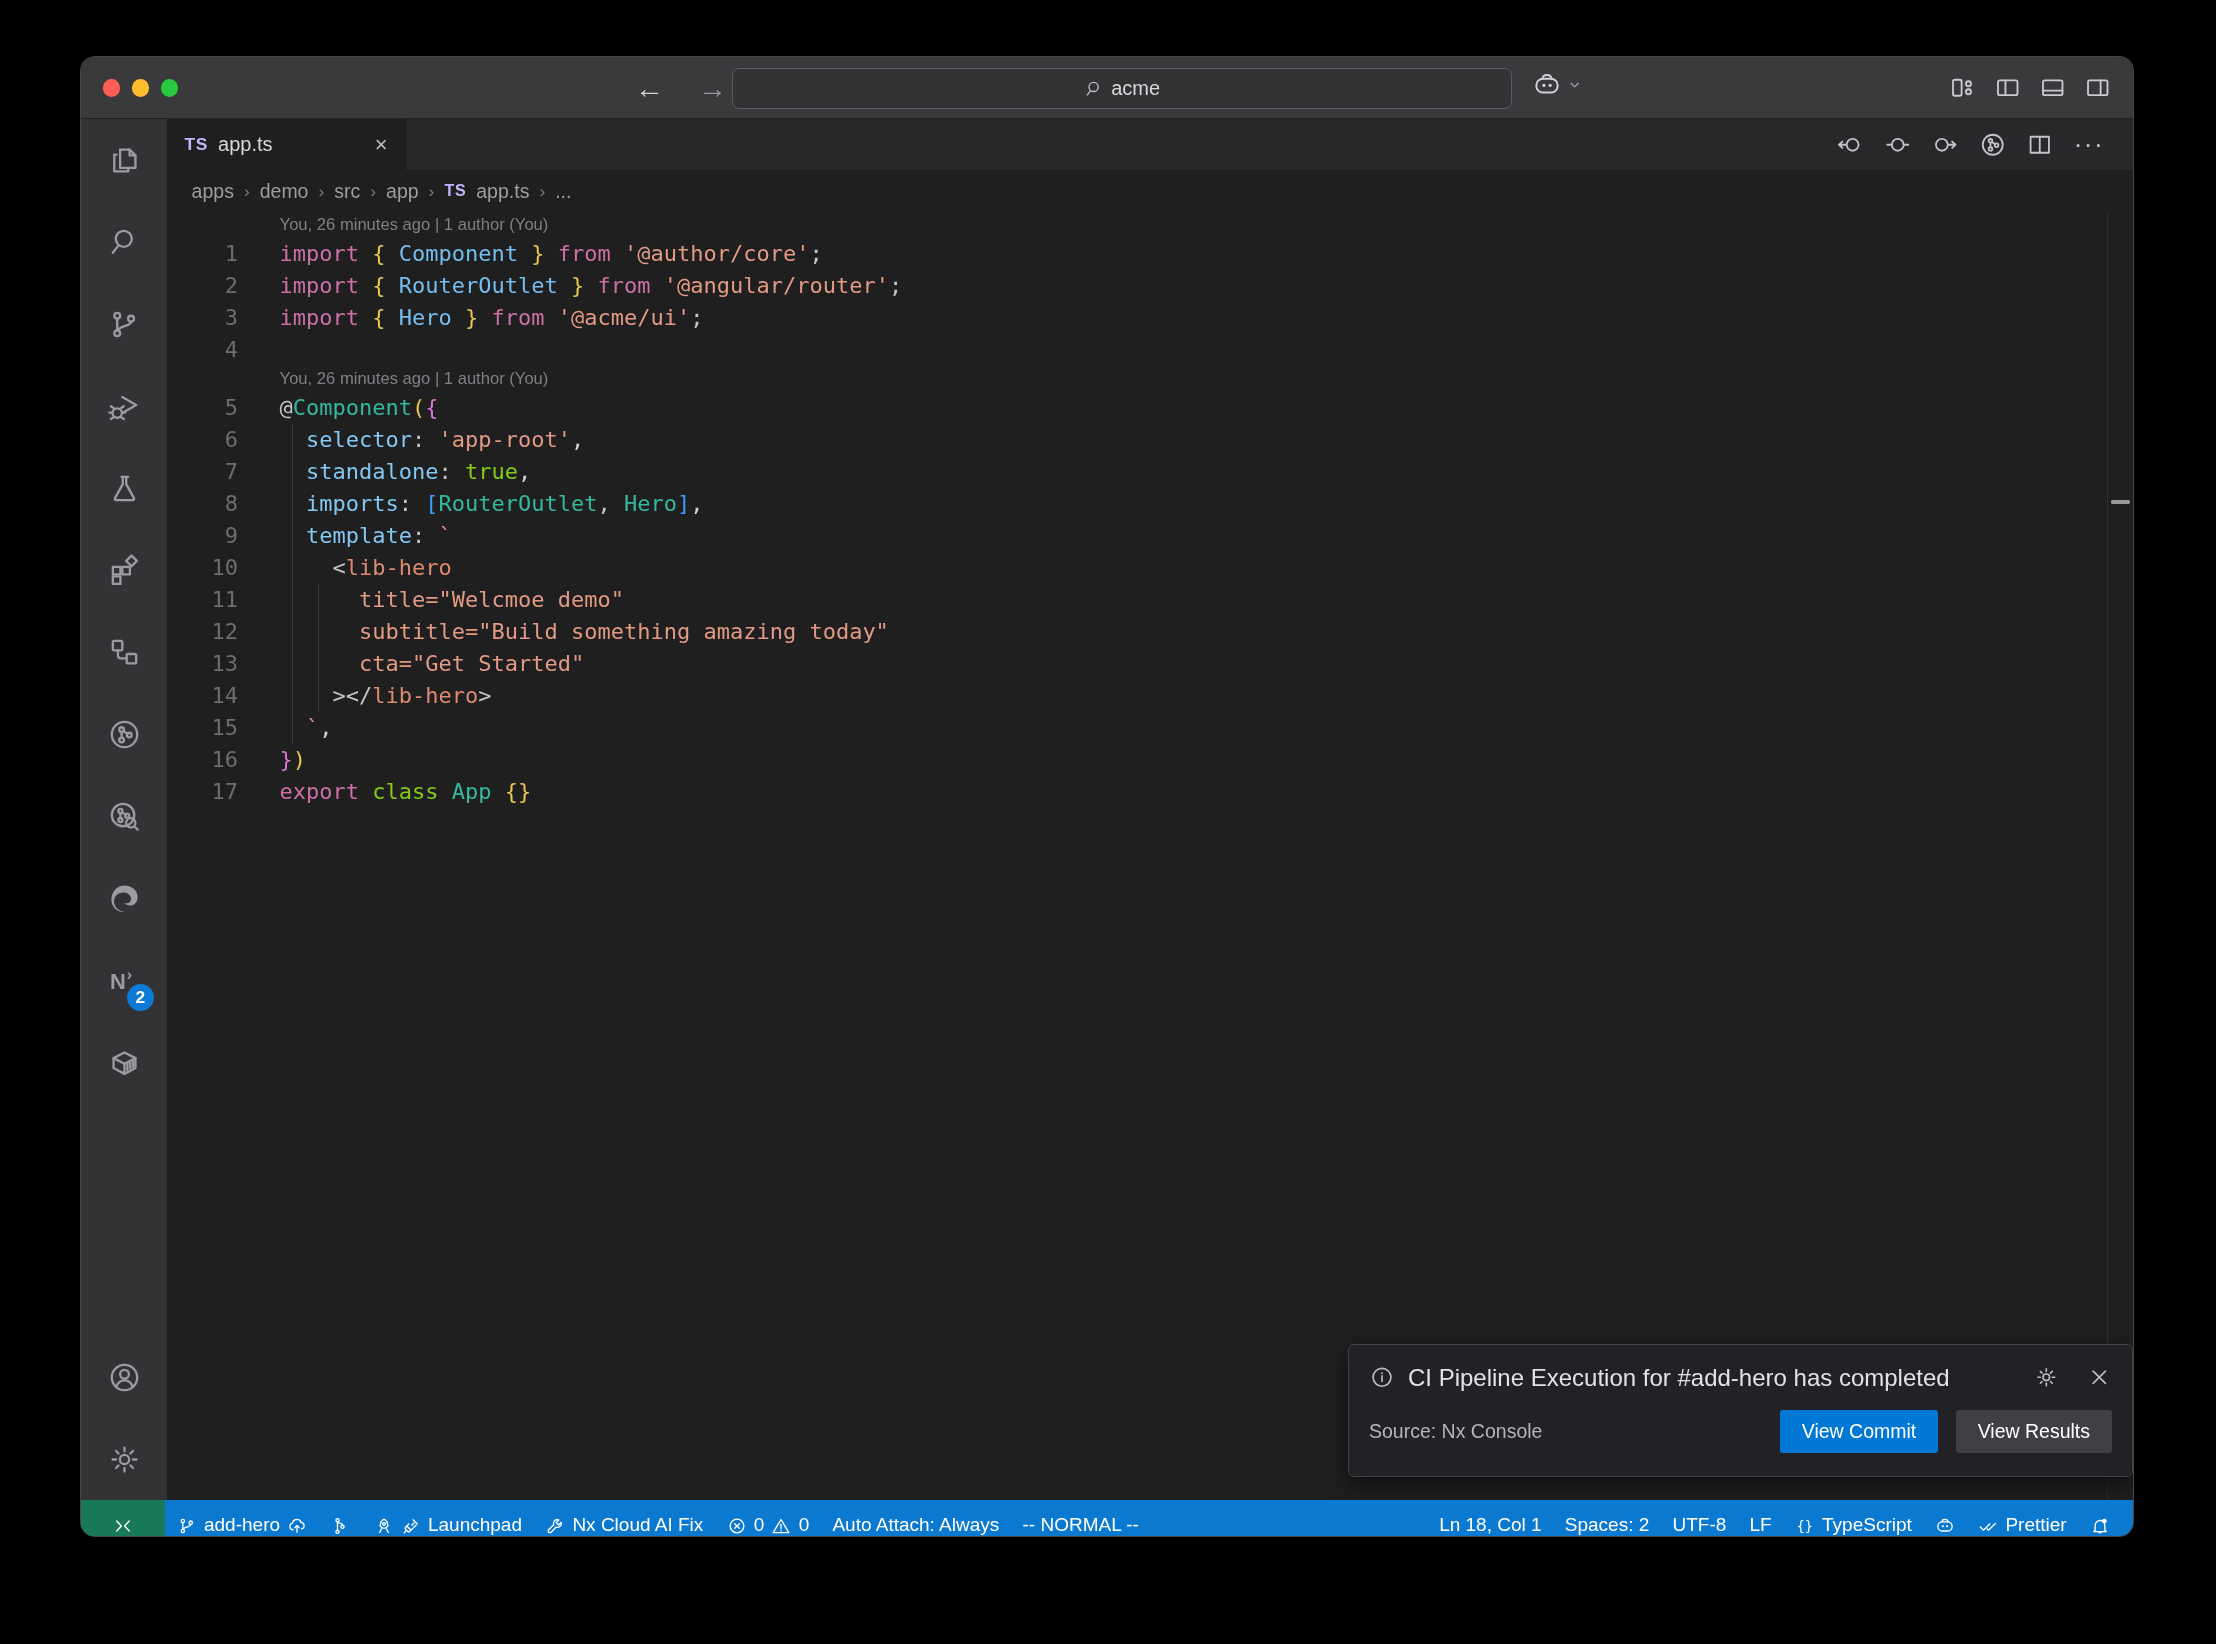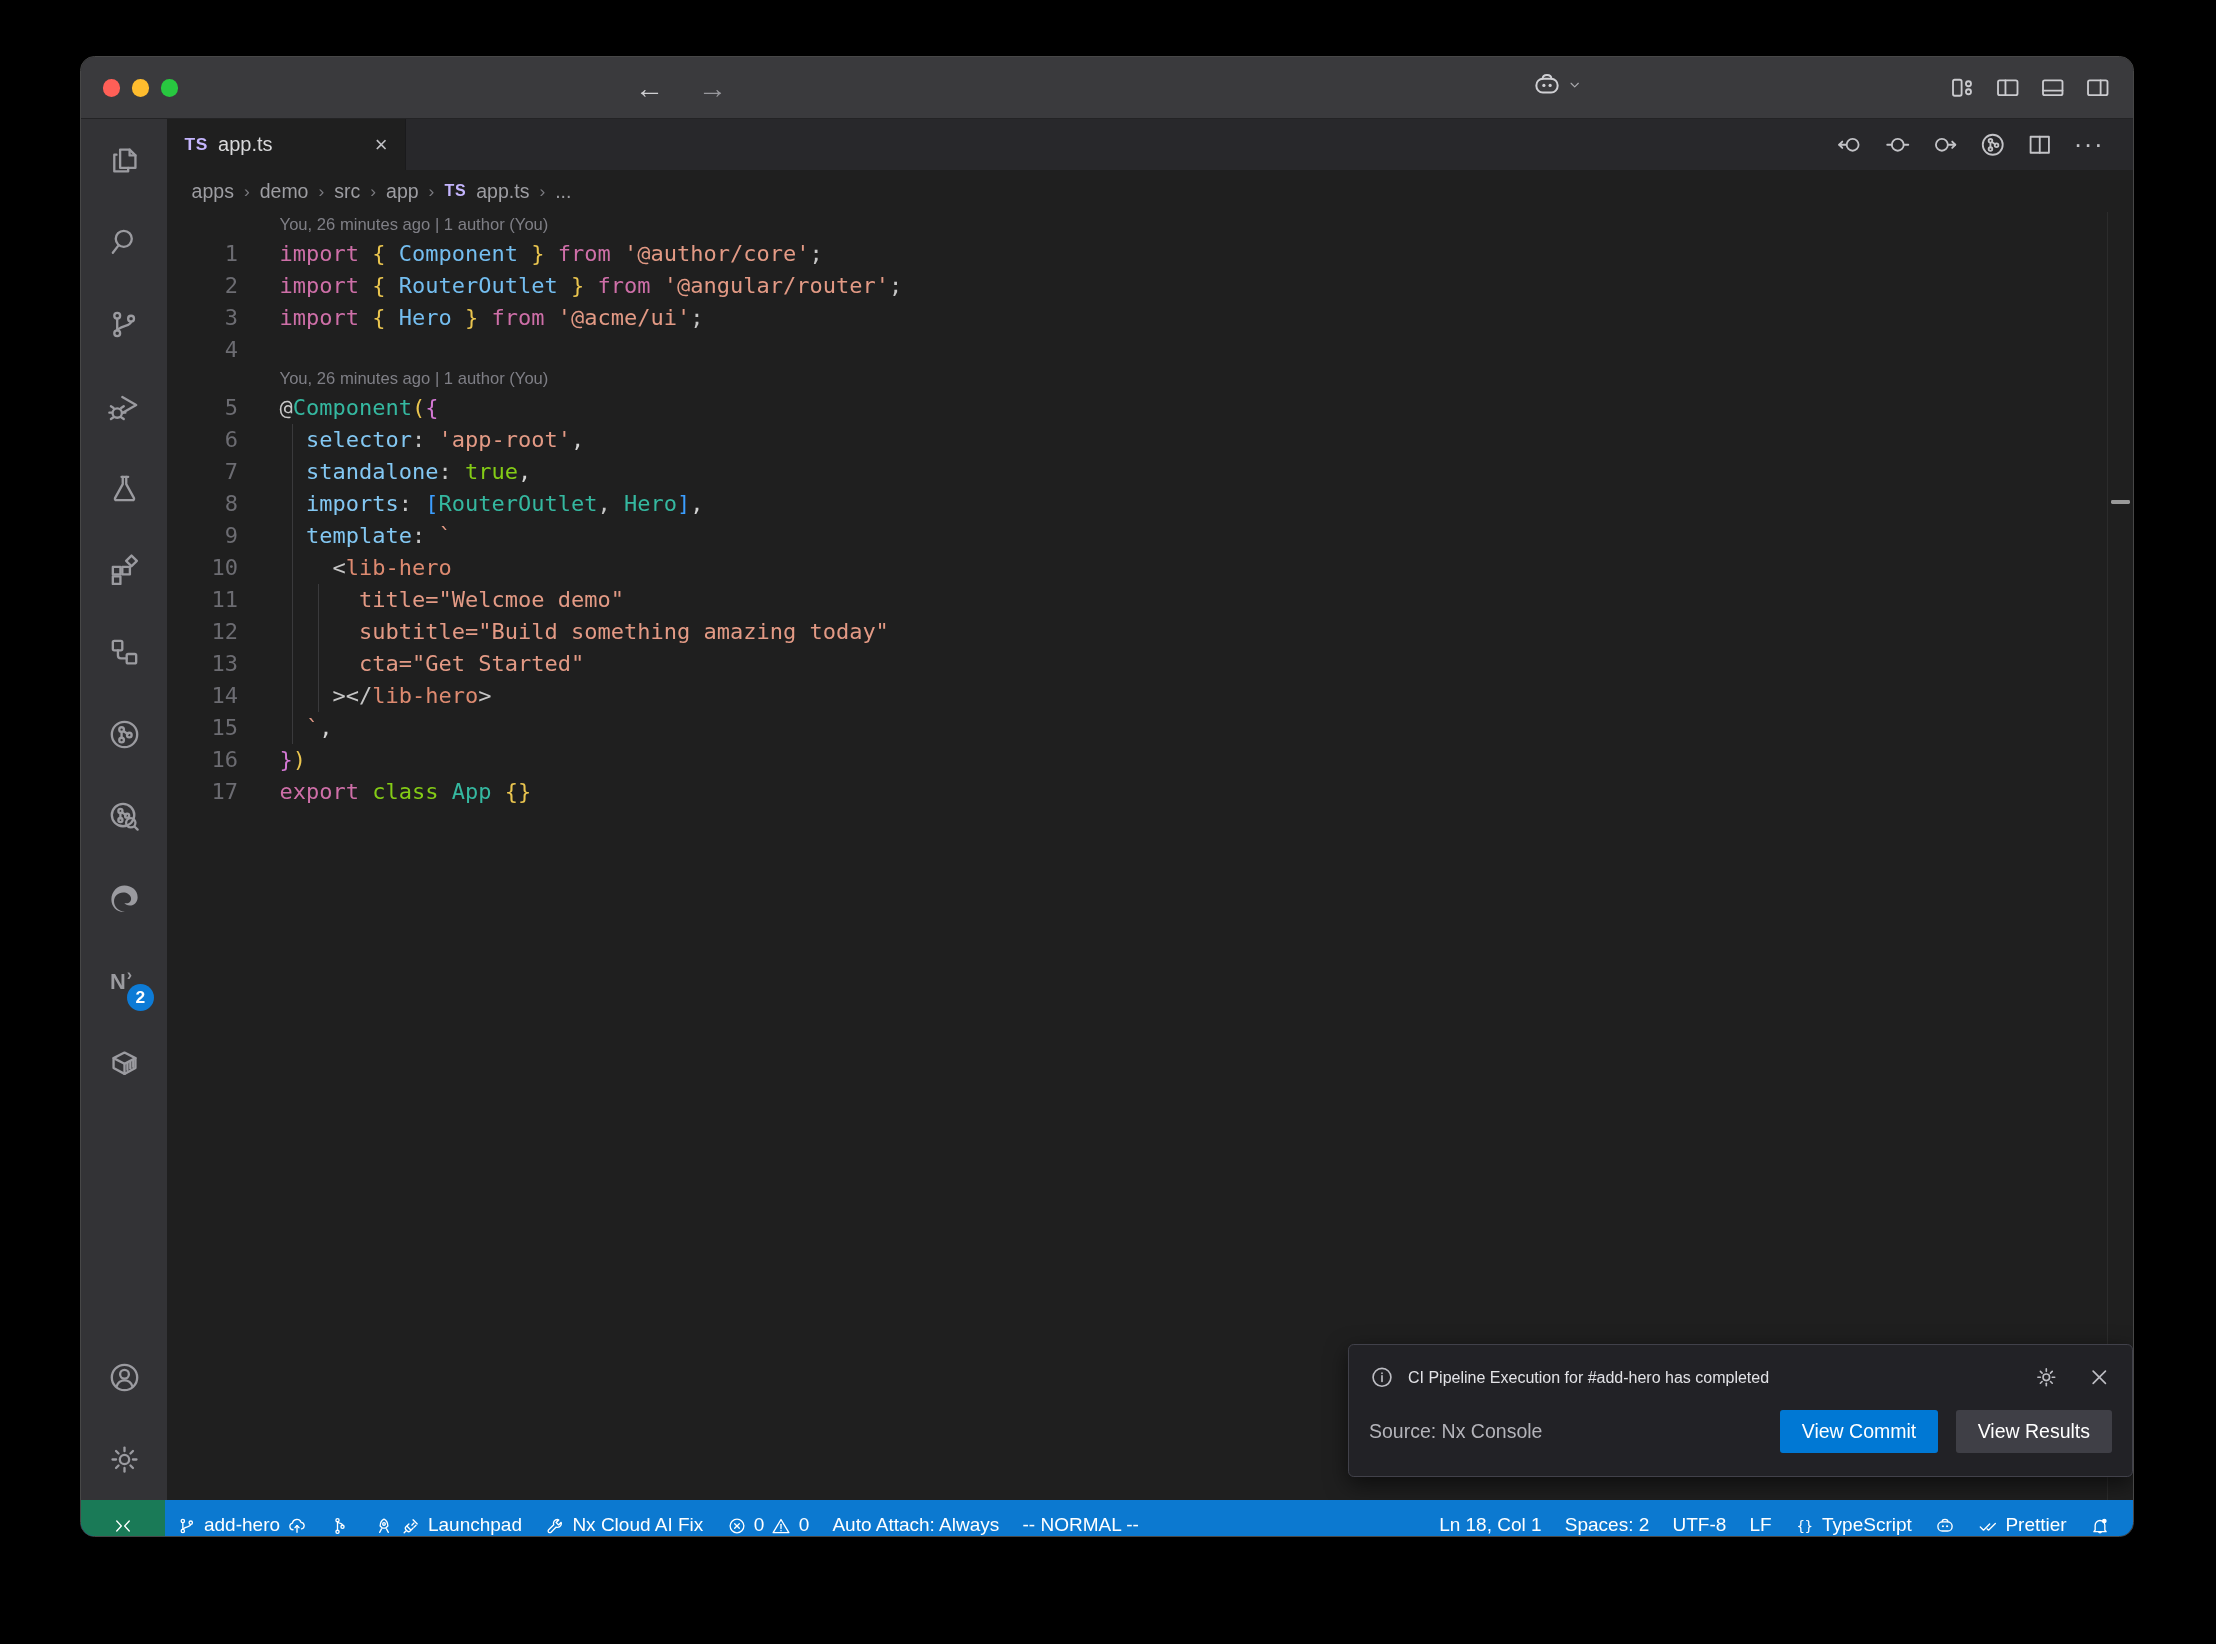--- a/index.html
+++ b/index.html
@@ -62,21 +62,21 @@
   .tok-pl{color:#d4d4d4;}
   .tok-by{color:#eac54f;}
   .tok-bp{color:#d478d4;}
   .tok-bb{color:#3b9eff;}
   .scrollstrip{position:absolute;right:0;top:93px;bottom:0;width:24.6px;border-left:0.7px solid rgba(255,255,255,0.06);}
   .ov-mark{position:absolute;right:2.9px;top:288px;width:19px;height:4.3px;background:#999;border-radius:1.4px;}
   
   .toast{position:absolute;left:1267px;top:1287px;width:785px;height:133px;background:#222226;border:0.7px solid #41414a;border-radius:5.8px;box-sizing:border-box;box-shadow:0 7.2px 22px rgba(0,0,0,.55);padding:0 20px;}
   .toast-head{height:65px;display:flex;align-items:center;gap:13px;}
   .info-icon{width:26px;height:26px;color:#3794ff;flex:0 0 26px;}
-  .toast-title{font-size:16px;color:#e2e2e6;flex:1;}
+  .toast-title{font-size:24px;color:#e2e2e6;flex:1;}
   .toast-head .icon{width:24.6px;height:24.6px;color:#bdbdc3;}
   .toast-head .hgap{margin-left:16px;}
   .toast-foot{display:flex;align-items:center;}
   .toast-src{font-size:19.5px;color:#b4b4ba;flex:1;}
   .btn{height:43px;display:flex;align-items:center;padding:0 22px;font-size:19.5px;color:#fff;border-radius:2.9px;}
   .btn-primary{background:#0078d4;margin-right:17.4px;}
   .btn-secondary{background:#3f3f46;}
   
   .statusbar{position:absolute;left:0;bottom:0;width:100%;height:36px;background:#0c79d0;display:flex;align-items:stretch;color:#fff;font-size:19px;}
   .sb-remote{width:61px;background:#1a7a57;display:flex;align-items:center;justify-content:center;flex:0 0 61px;}
@@ -90,20 +90,29 @@
 <body>
 
 <div class="window">
 
   <div class="titlebar">
     <div class="traffic t-red"></div>
     <div class="traffic t-yellow"></div>
     <div class="traffic t-green"></div>
     <div class="nav-arrow nav-back">←</div>
     <div class="nav-arrow nav-fwd">→</div>
+    <div class="cc-search">
+      <span class="icon">
+          <svg viewBox="0 0 24 24" fill="none" stroke="currentColor" stroke-width="1.6" stroke-linecap="round" stroke-linejoin="round">
+            <circle cx="11.5" cy="9.5" r="5.5"></circle>
+            <path d="M7.5 14.5 L4 19"></path>
+          </svg>
+        </span>
+      <span>acme</span>
+    </div>
     <div class="copilot-btn">
       <span class="icon">
           <svg viewBox="0 0 24 24" fill="none" stroke="currentColor" stroke-width="1.6" stroke-linecap="round" stroke-linejoin="round">
             <rect x="3.5" y="7" width="17" height="11" rx="5.2"></rect>
             <path d="M8.5 7c0-2 1.5-3 3.5-3s3.5 1 3.5 3"></path>
             <circle cx="9.5" cy="12.3" r="1.3" fill="currentColor" stroke="none"></circle>
             <circle cx="14.5" cy="12.3" r="1.3" fill="currentColor" stroke="none"></circle>
           </svg>
         </span>
       <span class="icon chev">

